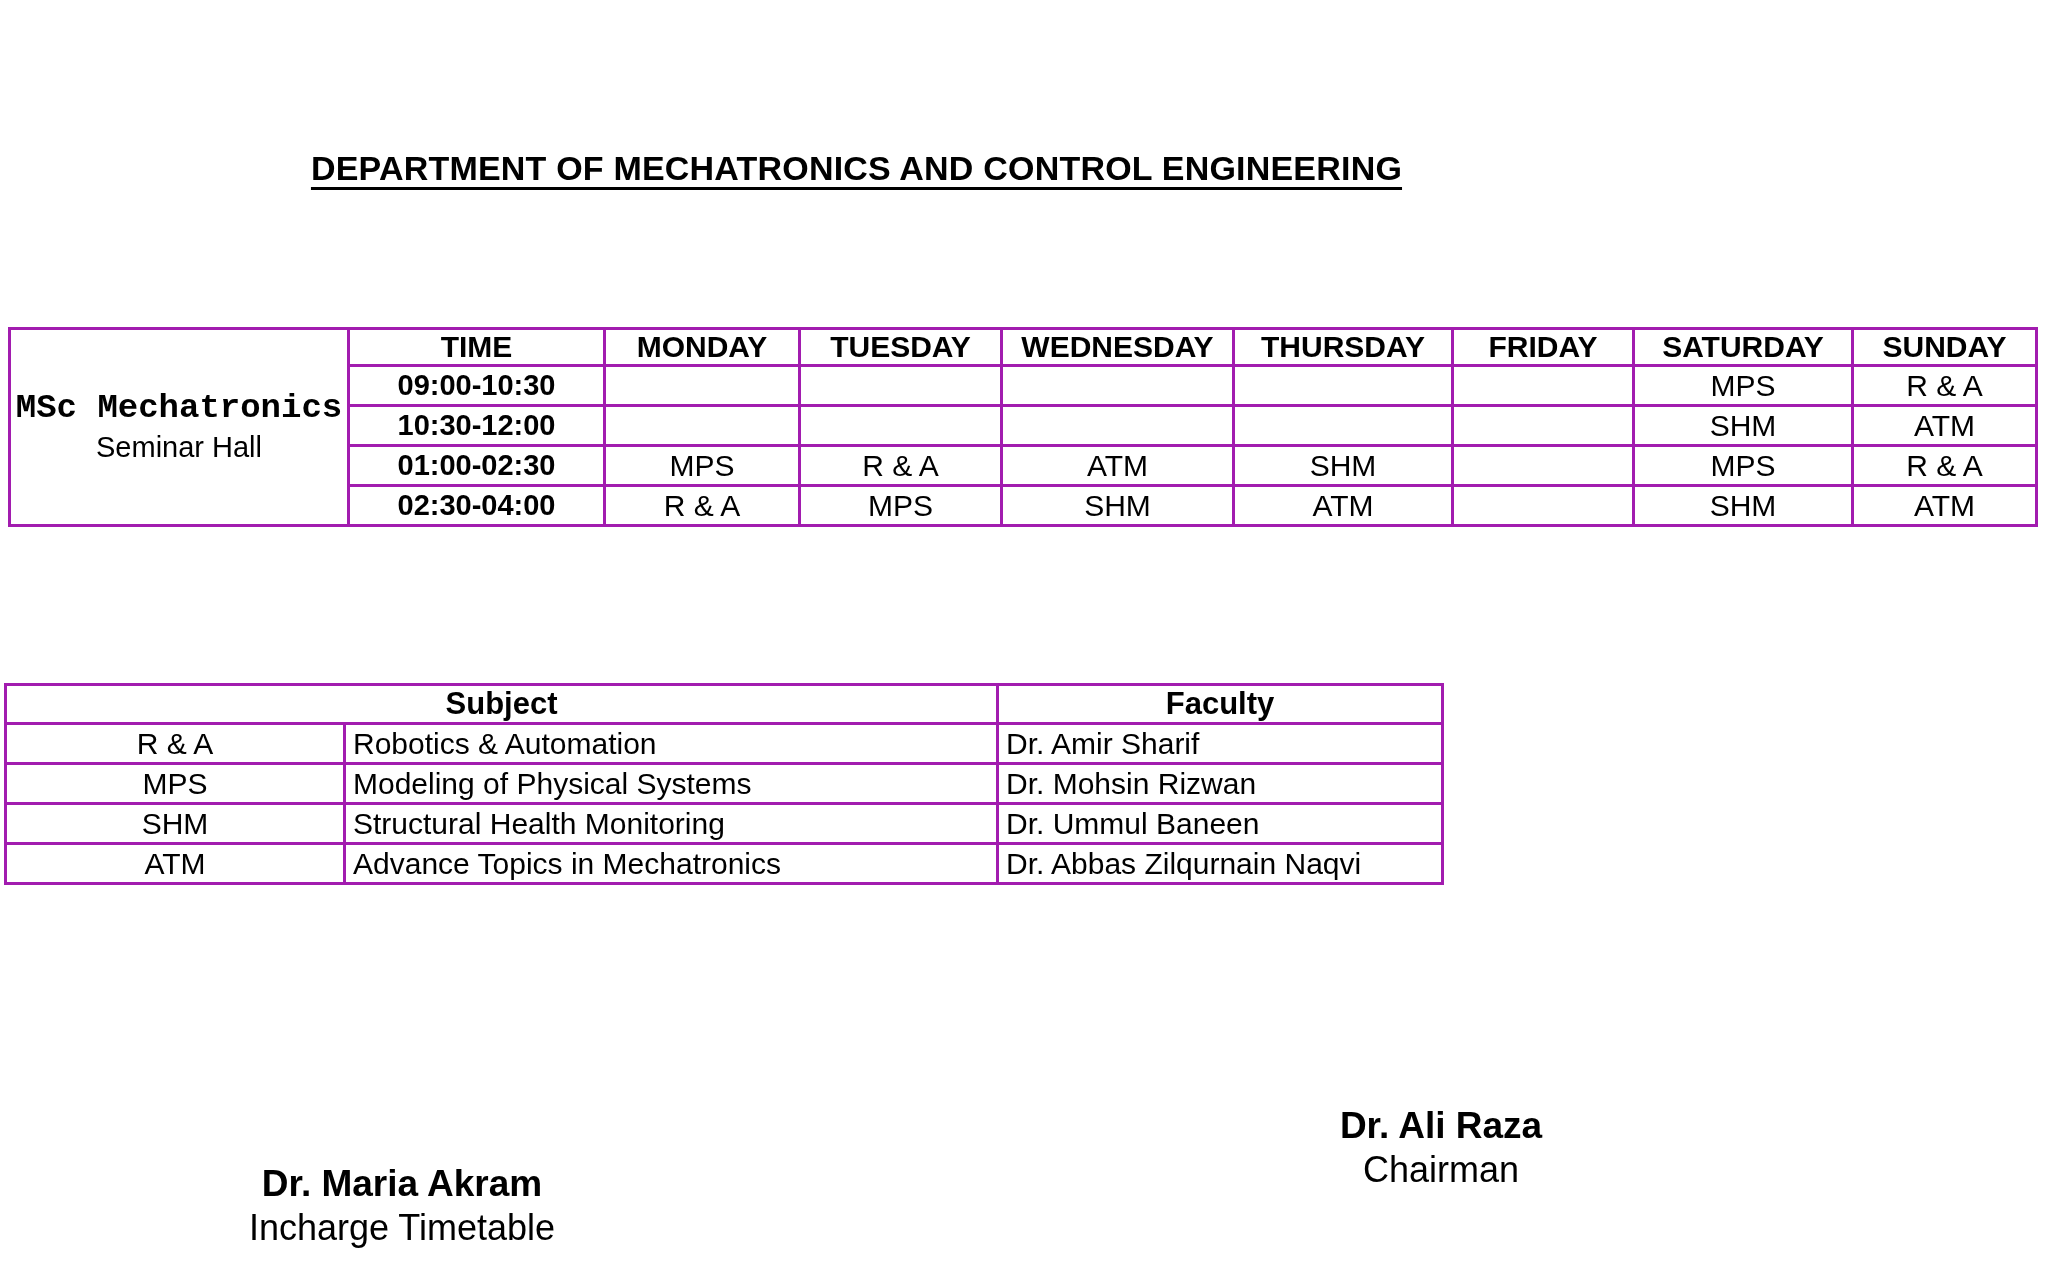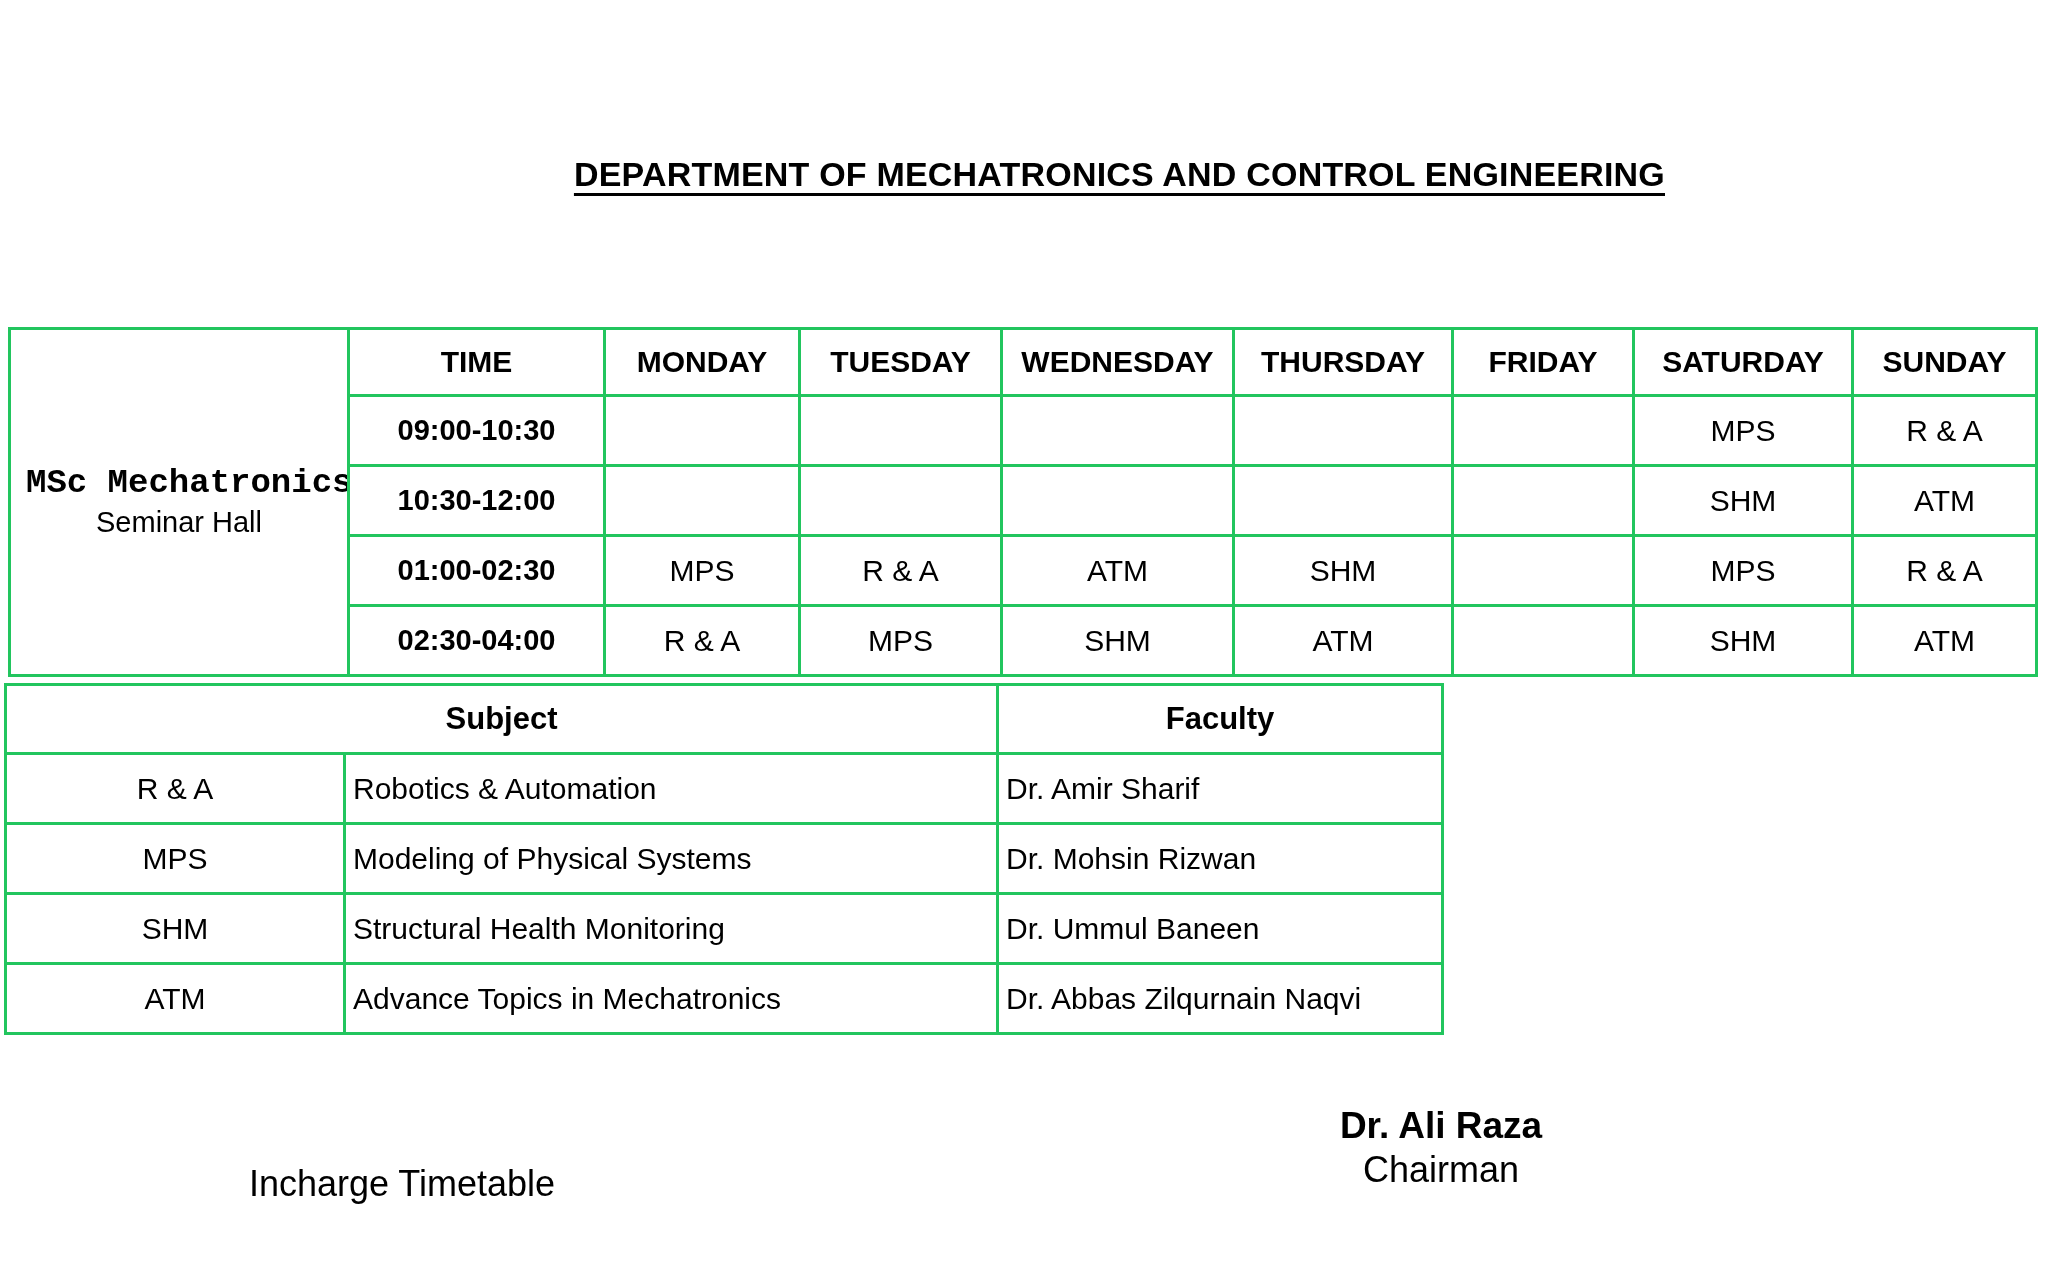--- a/index.html
+++ b/index.html
@@ -9,24 +9,25 @@
     height: 1277px;
     background: #ffffff;
     color: #000000;
     font-family: "Liberation Sans", "DejaVu Sans", sans-serif;
     overflow: hidden;
   }
 
   
   .doc-header {
     position: absolute;
-    top: 154px;
+    top: 148px;
     left: 0;
     width: 1665px;
-    text-align: right;
+    text-align: center;
+    padding-left: 24px;
   }
   .title {
     margin: 0;
     font-size: 34px;
     font-weight: 700;
     line-height: 40px;
     text-decoration: underline;
     text-decoration-thickness: 3px;
     text-underline-offset: 7px;
     letter-spacing: 0.2px;
@@ -38,22 +39,22 @@
     line-height: 38px;
   }
 
   
   table {
     border-collapse: collapse;
     table-layout: fixed;
     background: #ffffff;
   }
   td, th {
-    border: 3px solid #22c55e;
-    padding: 15px;
+    border: 3px solid #a21caf;
+    padding: 0;
     overflow: hidden;
     white-space: nowrap;
     vertical-align: middle;
   }
 
   
   #timetable {
     position: absolute;
     left: 8px;
     top: 327px;
@@ -237,20 +238,21 @@
       </tr>
       <tr>
         <td class="code-cell">ATM</td>
         <td class="subj-cell">Advance Topics in Mechatronics</td>
         <td class="fac-cell">Dr. Abbas Zilqurnain Naqvi</td>
       </tr>
     </tbody>
   </table>
 
   <div class="sig sig-left">
+    <div class="sig-name">Dr. Maria Akram</div>
     <div class="sig-role">Incharge Timetable</div>
   </div>
   <div class="sig sig-right">
     <div class="sig-name">Dr. Ali Raza</div>
     <div class="sig-role">Chairman</div>
   </div>
 
 </div>
 
 </body></html>

